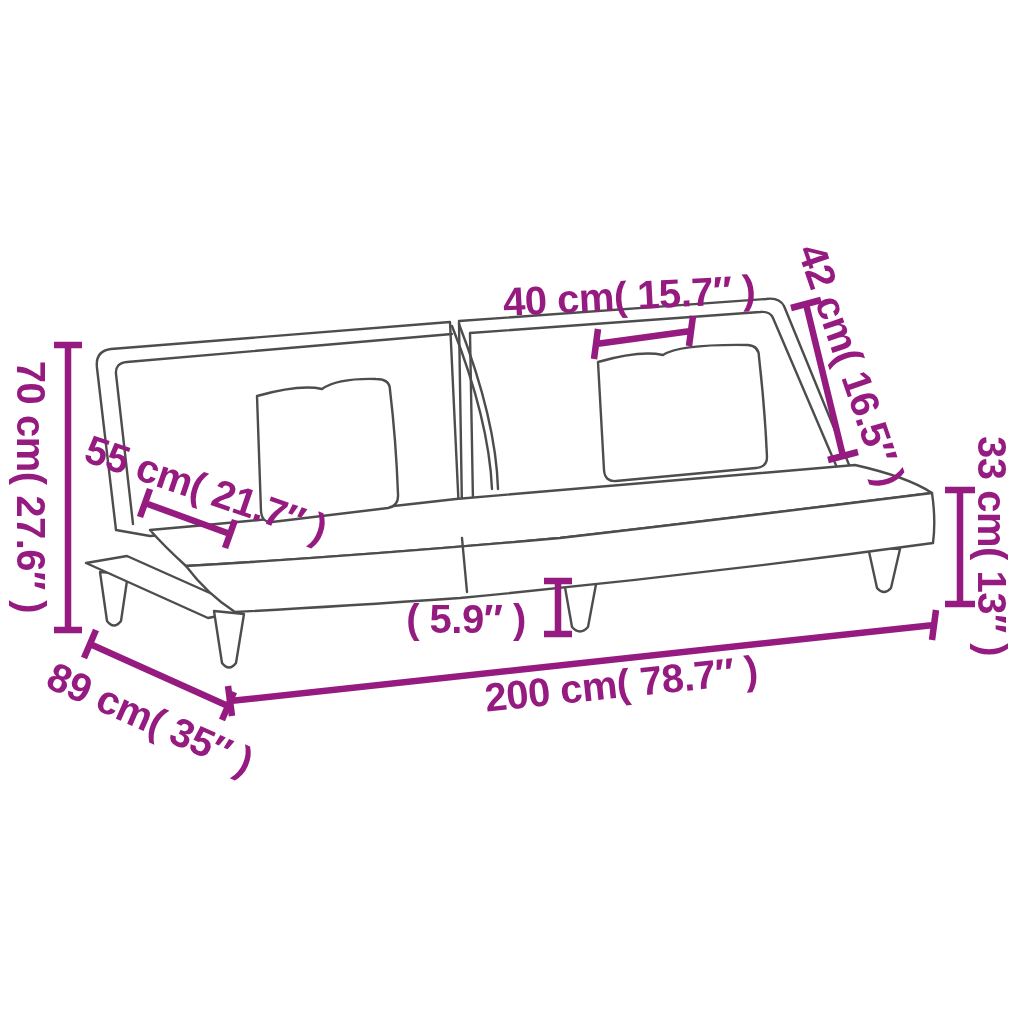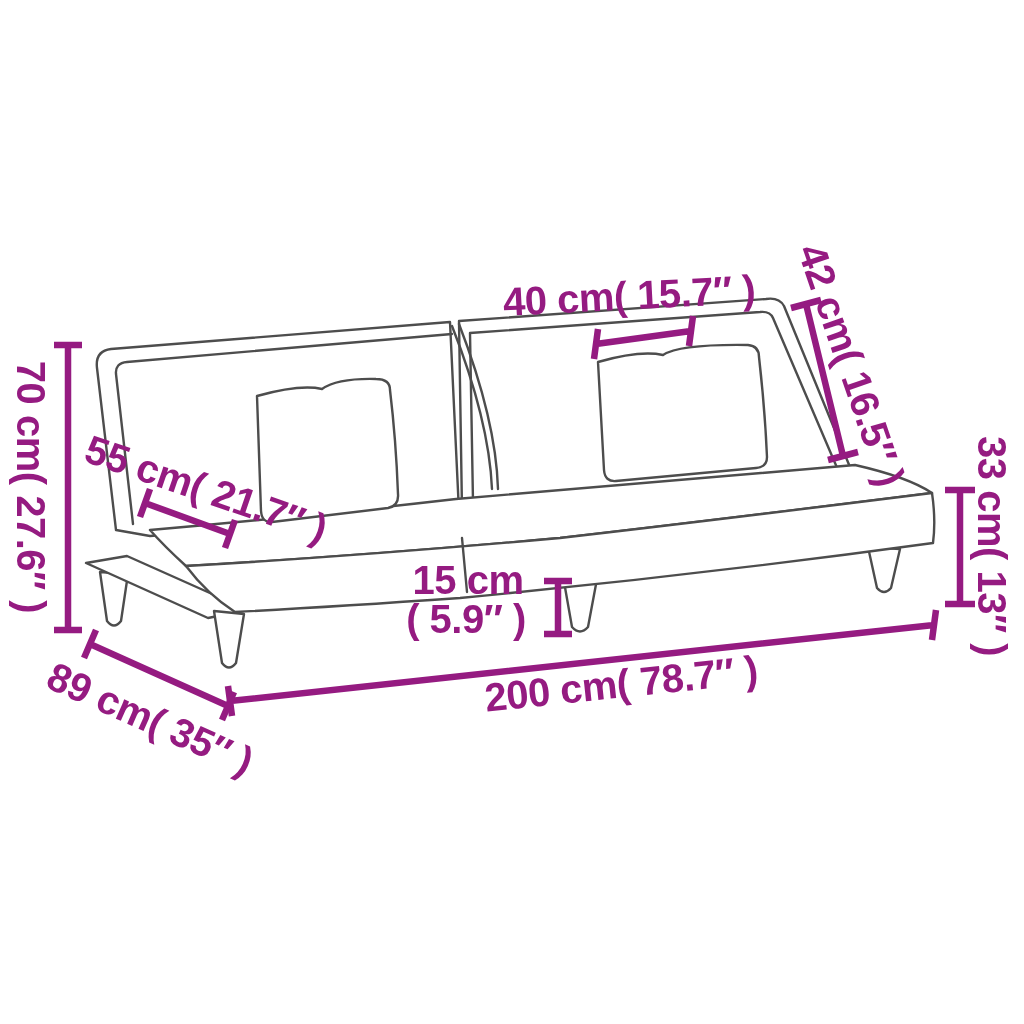--- a/index.html
+++ b/index.html
@@ -127,21 +127,20 @@
   <div class="dim-label" style="left:30px;  top:487px; --rot:90deg">70 cm( 27.6″ )</div>
 
   <div class="dim-label" style="left:206px; top:489px; --rot:19deg">55 cm( 21.7″ )</div>
 
   <div class="dim-label" style="left:629px; top:296px; --rot:-3deg">40 cm( 15.7″ )</div>
 
   <div class="dim-label" style="left:851px; top:365px; --rot:71deg">42 cm( 16.5″ )</div>
 
   <div class="dim-label" style="left:991px; top:546px; --rot:90deg">33 cm( 13″ )</div>
 
-  <div class="dim-label" style="left:468px; top:580px">15 cm</div>
 
   <div class="dim-label" style="left:466px; top:619px">( 5.9″ )</div>
 
   <div class="dim-label" style="left:621px; top:684px; --rot:-6deg">200 cm( 78.7″ )</div>
 
   <div class="dim-label" style="left:150px; top:719px; --rot:24deg">89 cm( 35″ )</div>
 
 </div>
 
 </body></html>

